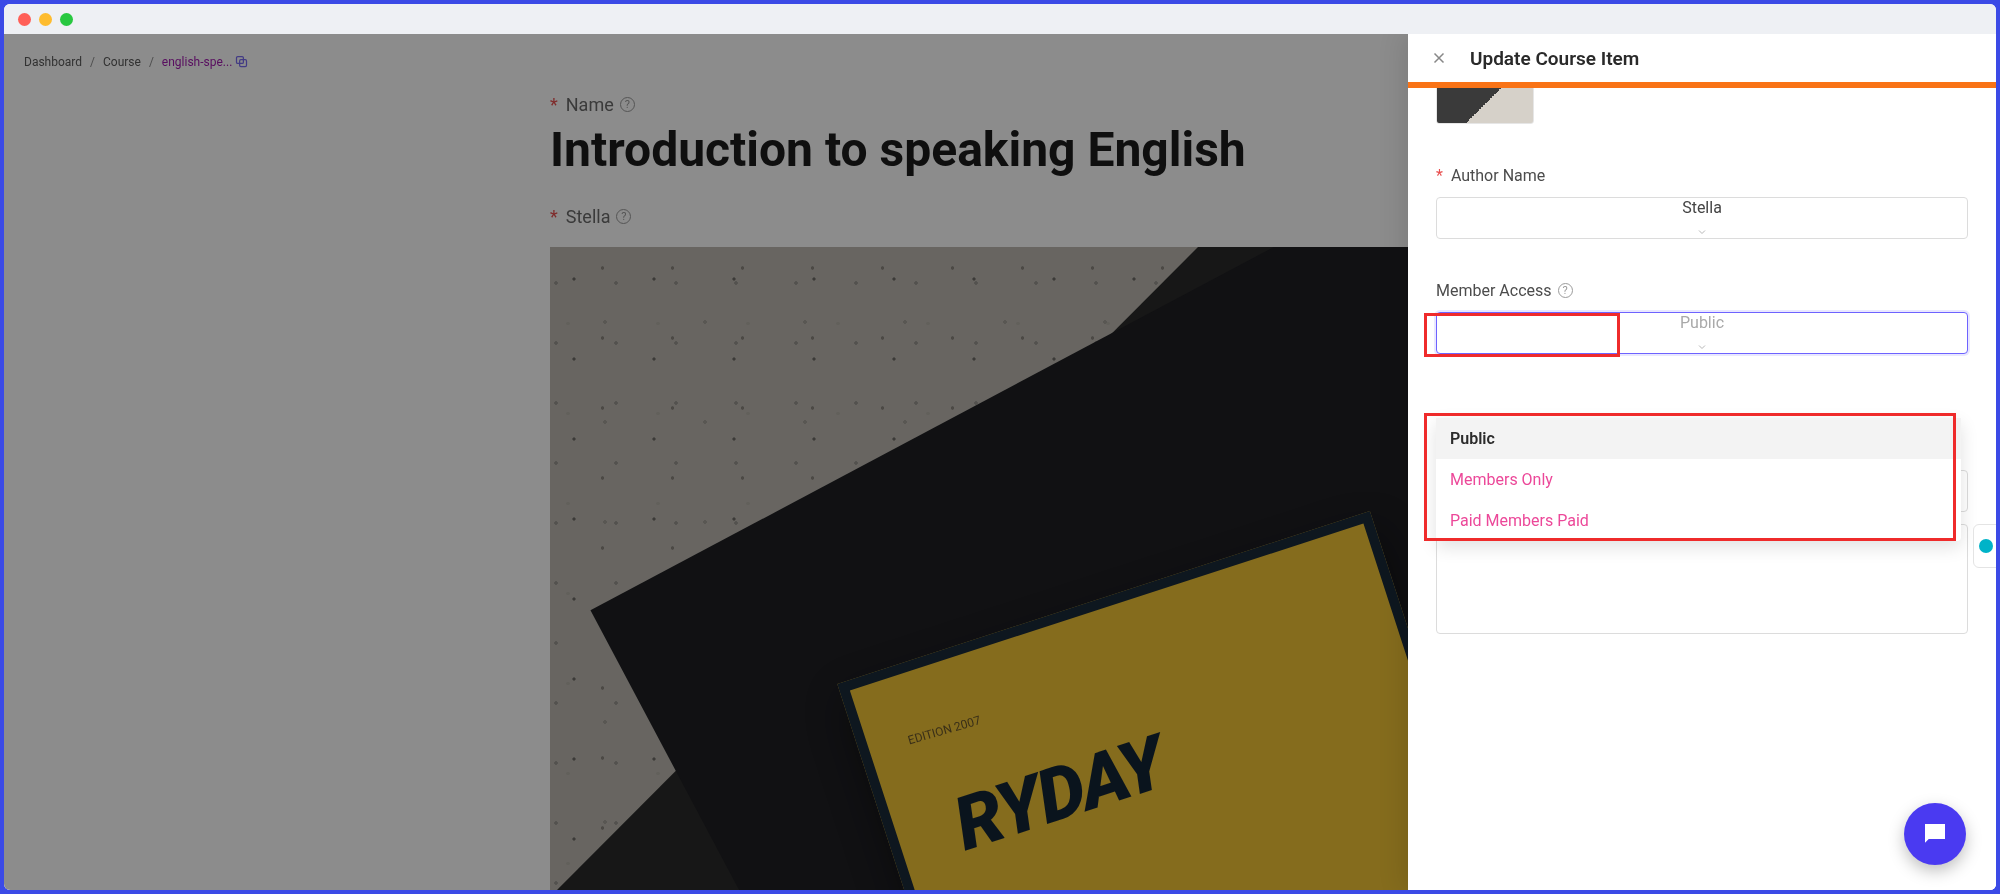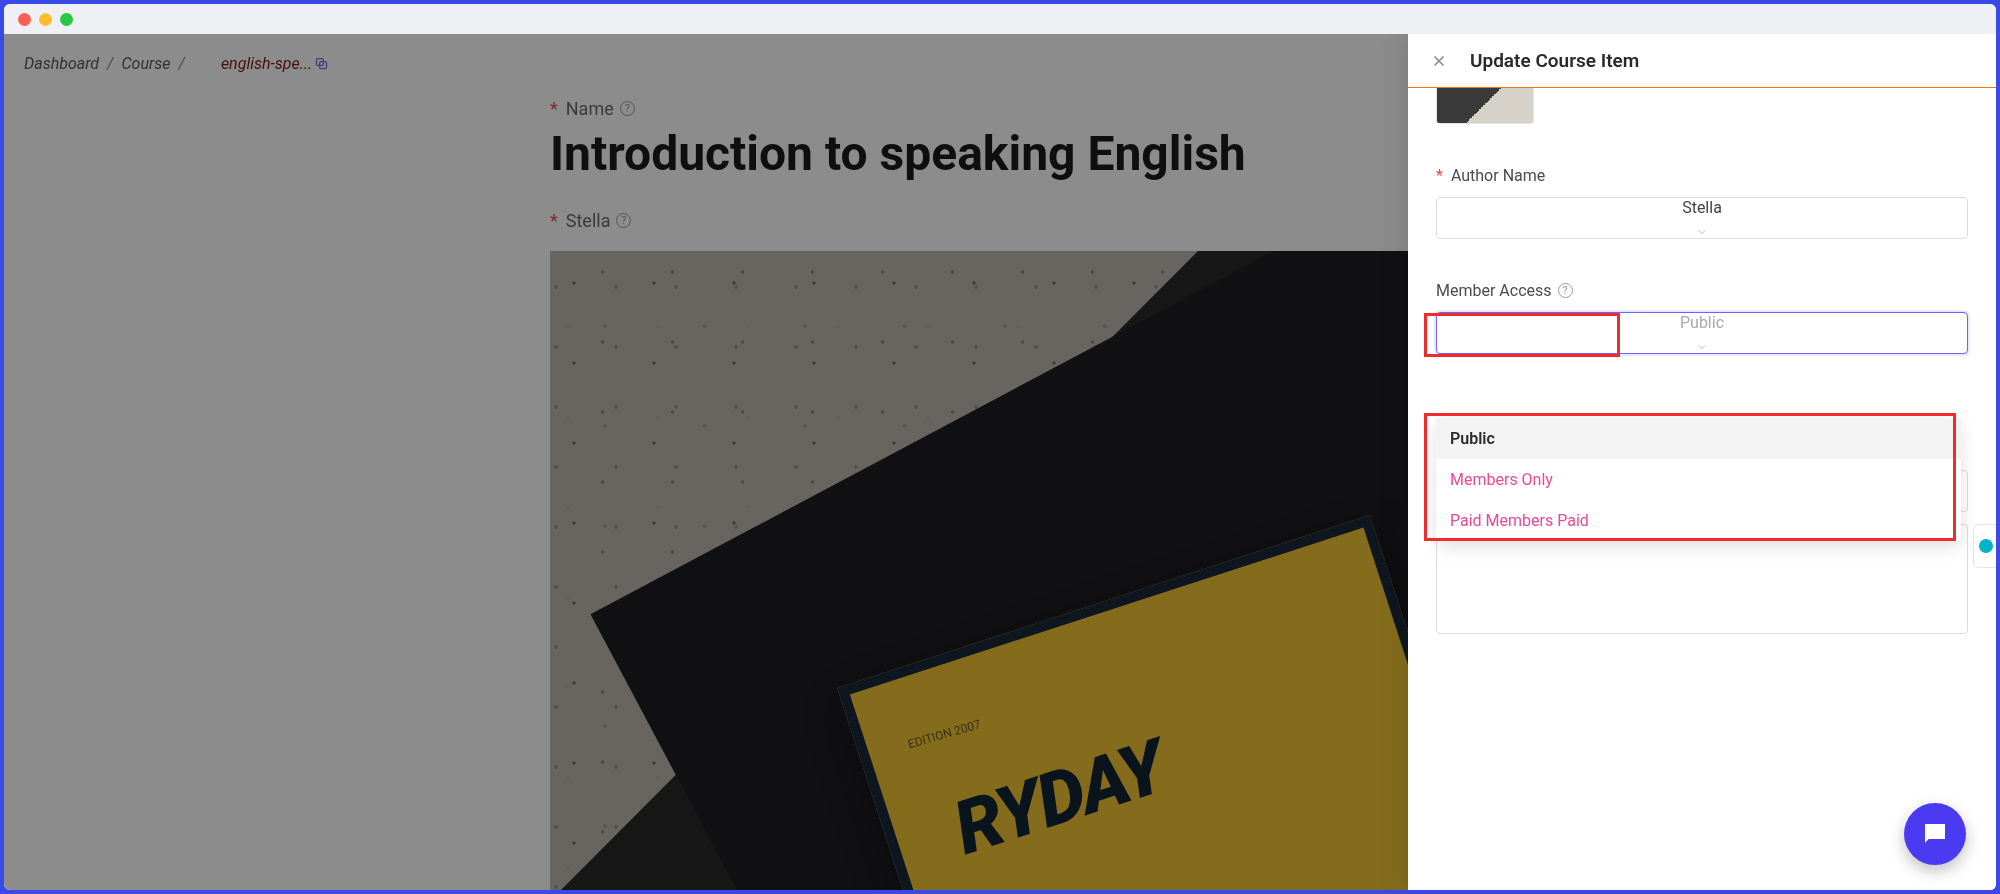--- a/index.html
+++ b/index.html
@@ -39,27 +39,26 @@
   .main-page {
     position: absolute;
     inset: 0;
     background: #fff;
     padding: 20px 20px 0 20px;
   }
   .breadcrumb {
     display: flex;
     align-items: center;
     gap: 8px;
-    font-size: 16px;
+    font-size: 12px;
     color: #5b5b5b;
-    font-style: italic;
   }
   .breadcrumb .sep { color: #8d8d8d; }
   .breadcrumb .link { color: #5b5b5b; cursor: pointer; }
-  .breadcrumb .current { color: #7f1d1d; display: flex; align-items: center; gap: 2px; margin-left: 28px; }
+  .breadcrumb .current { color: #a21caf; display: flex; align-items: center; gap: 2px; }
   .copy-icon { width: 15px; height: 15px; color: #7a6cf0; }
 
   .editor {
     margin: 25px auto 0 auto;
     width: 900px;
   }
   .field-label {
     font-size: 18px;
     color: #6b6b6b;
     display: flex;
@@ -149,21 +148,21 @@
     background: #fff;
     display: flex;
     flex-direction: column;
     box-shadow: -6px 0 24px rgba(0,0,0,.1);
     z-index: 5;
   }
   .panel-header {
     height: 54px;
     display: flex;
     align-items: center;
-    border-bottom: 1px solid #f97316;
+    border-bottom: 6px solid #f97316;
     padding: 0 22px;
     gap: 22px;
   }
   .close-x { width: 18px; height: 18px; color: #888; cursor: pointer; }
   .panel-title { font-size: 19px; font-weight: 600; color: #2a2a2a; }
   .panel-body {
     flex: 1;
     overflow: hidden;
     padding: 0 28px 20px 28px;
     position: relative;

